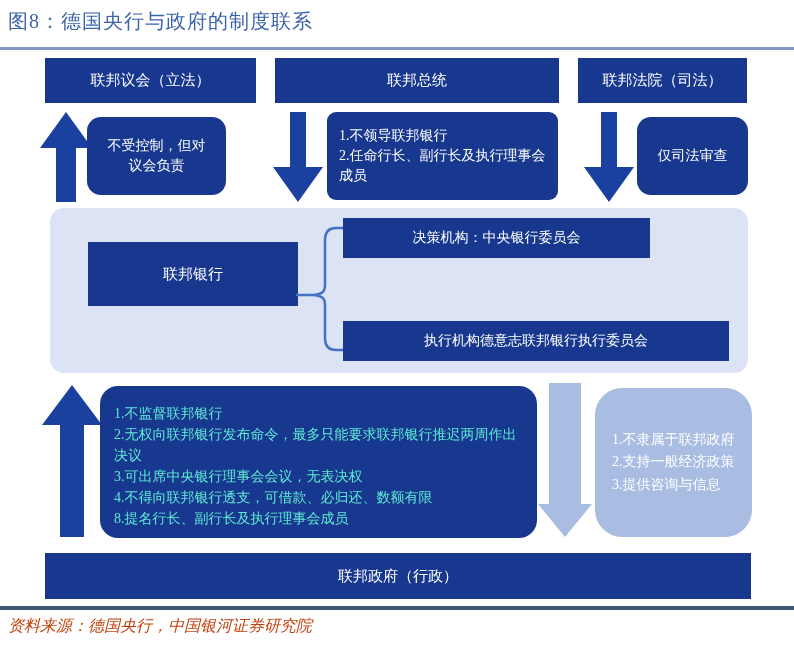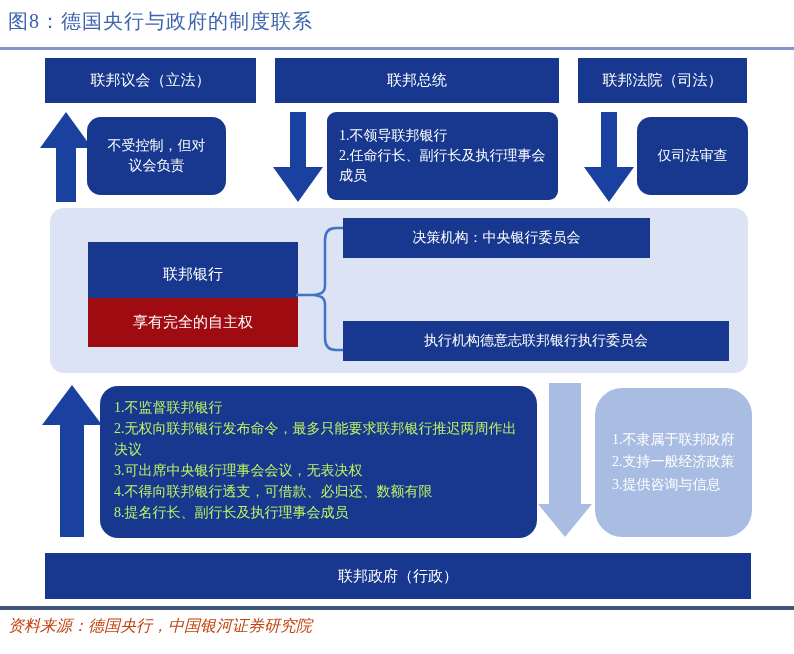--- a/index.html
+++ b/index.html
@@ -20,22 +20,22 @@
   .note-pres{left:327px;top:112px;width:231px;height:88px;border-radius:9px;display:flex;
              flex-direction:column;justify-content:center;padding:8px 12px;line-height:1.45;}
   .note-court{left:637px;top:117px;width:111px;height:78px;border-radius:14px;display:flex;
               align-items:center;justify-content:center;text-align:center;}
   .panel{left:50px;top:208px;width:698px;height:165px;background:#DCE3F4;border-radius:14px;}
   .bank{left:88px;top:242px;width:210px;height:64px;}
   .auto{left:88px;top:298px;width:210px;height:49px;background:#9E0B10;color:#ffffff;display:flex;
         align-items:center;justify-content:center;font-size:15px;}
   .decision{left:343px;top:218px;width:307px;height:40px;font-size:14px;}
   .exec{left:343px;top:321px;width:386px;height:40px;font-size:14px;}
-  .gov-box{left:100px;top:386px;width:437px;height:152px;background:#17388E;color:#bef264;
-           border-radius:18px;font-size:14px;line-height:1.5;padding:11px 14px;}
+  .gov-box{left:100px;top:386px;width:437px;height:152px;background:#17388E;color:#5eead4;
+           border-radius:18px;font-size:14px;line-height:1.5;padding:17px 14px;}
   .adv-box{left:595px;top:388px;width:157px;height:149px;background:#A9BCE2;color:#ffffff;
            border-radius:27px;font-size:14px;line-height:1.6;display:flex;flex-direction:column;
            justify-content:center;padding:0 17px;}
   .gov-bar{left:45px;top:553px;width:706px;height:46px;}
   .source{left:8px;top:616px;font-size:16px;font-style:italic;color:#c2410c;white-space:nowrap;}
   .arrow{display:block;}
   svg{display:block;}
 </style>
 </head>
 <body>
@@ -62,21 +62,20 @@
     <span>2.任命行长、副行长及执行理事会成员</span>
   </div>
 
   <svg class="abs arrow" style="left:584px;top:112px" width="50" height="90" viewBox="0 0 50 90">
     <polygon points="17,0 33,0 33,55 50,55 25,90 0,55 17,55" fill="#1B41A0"></polygon>
   </svg>
   <div class="abs note note-court">仅司法审查</div>
 
   <div class="abs panel"></div>
   <div class="abs darkbox bank">联邦银行</div>
-  <div class="abs auto">享有完全的自主权</div>
 
   <svg class="abs" style="left:296px;top:213px" width="50" height="148" viewBox="0 0 50 148">
     <path d="M50 15 H40 C33 15 29 19 29 27 V72 C29 79 26 81 18 82 C26 83 29 85 29 92 V125 C29 133 33 137 40 137 H50 M0 82 H18" fill="none" stroke="#4472C4" stroke-width="2.5" stroke-linecap="round"></path>
   </svg>
 
   <div class="abs darkbox decision">决策机构：中央银行委员会</div>
   <div class="abs darkbox exec">执行机构德意志联邦银行执行委员会</div>
 
   <svg class="abs arrow" style="left:42px;top:385px" width="60" height="152" viewBox="0 0 60 152">
     <polygon points="30,0 60,40 42,40 42,152 18,152 18,40 0,40" fill="#1B41A0"></polygon>

